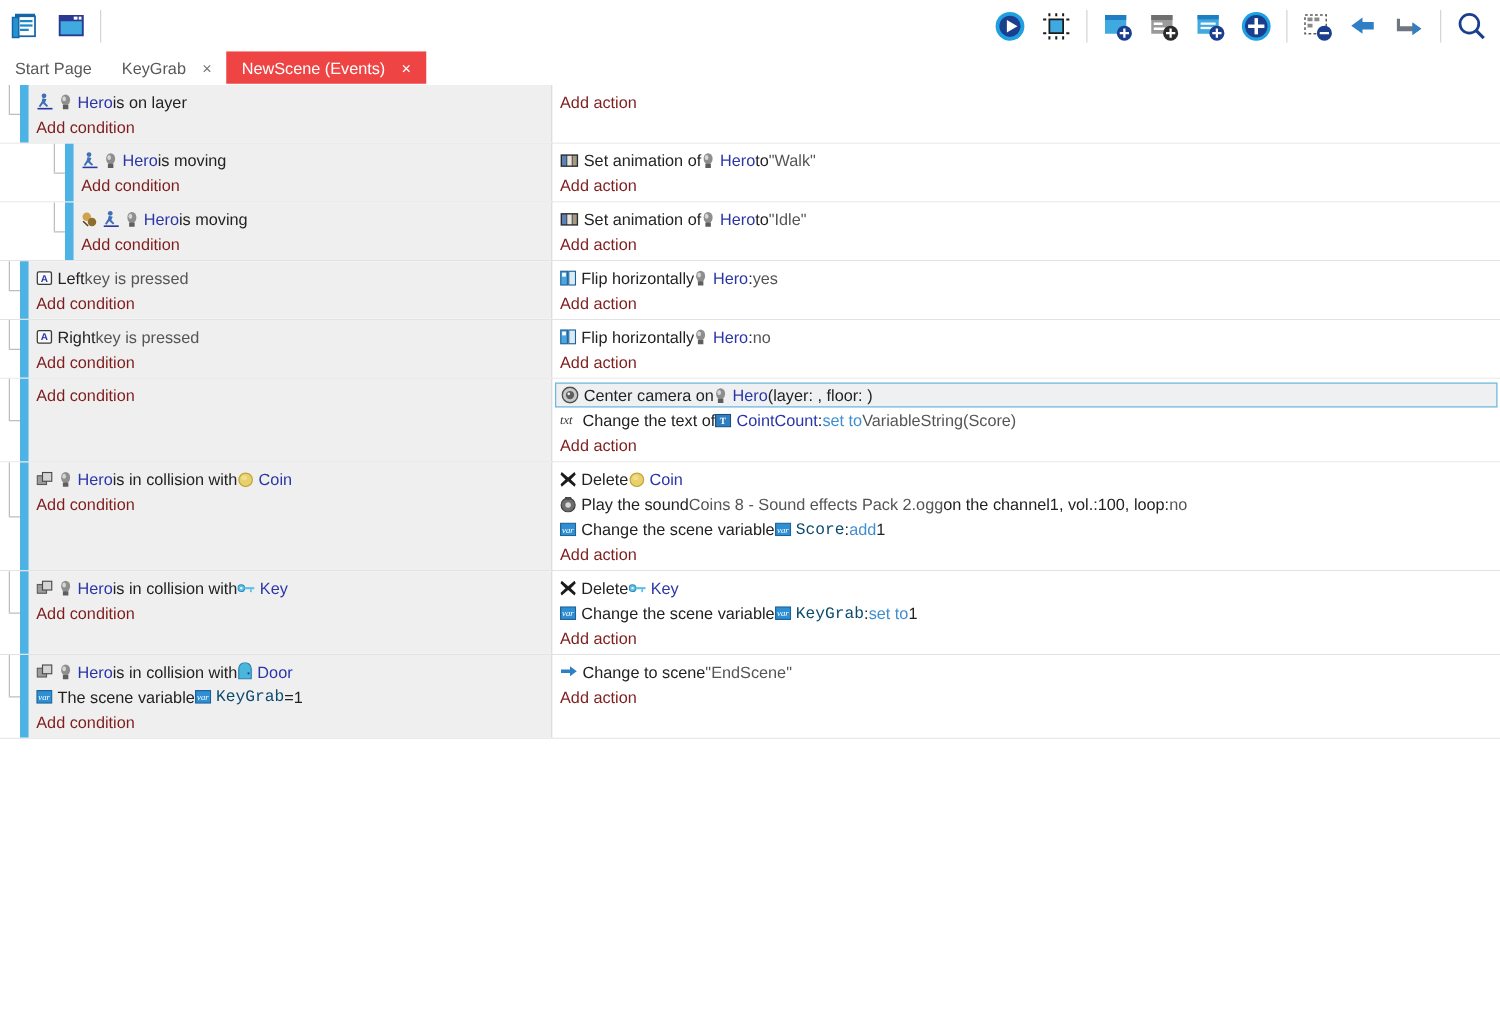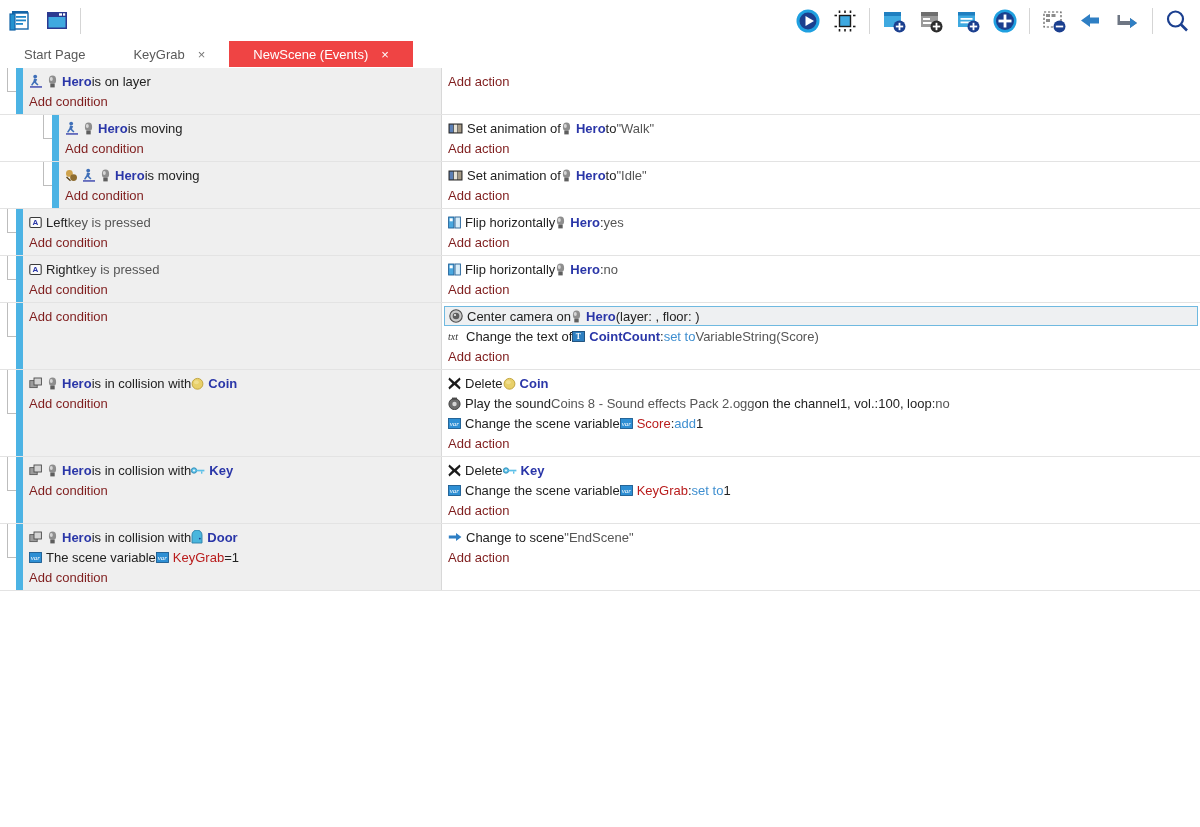--- a/index.html
+++ b/index.html
@@ -33,21 +33,21 @@
   .tabbar {
     height: 27px;
     background: #ffffff;
     display: flex;
     align-items: stretch;
     font-size: 13px;
     border-bottom: 1px solid #ffffff;
   }
   .tab {
     display: flex; align-items: center;
-    padding: 0 24px;
+    padding: 0 12px;
     color: #595959;
     cursor: pointer;
     white-space: nowrap;
   }
   .tab.active {
     background: #ef4444;
     color: #ffffff;
   }
   .tab .tab-close {
     margin-left: 13px;
@@ -111,22 +111,22 @@
     color: #222222;
     white-space: nowrap;
   }
   .line.selected {
     background: #eef0f2;
     border: 1px solid #6fb9e0;
     margin: 0 2px;
     padding: 0px 4px;
   }
   .placeholder { color: #7f1d1d; }
-  .obj { color: #2a36a8; font-weight: bold; text-align: right; }
-  .varname { color: #b91c1c; }
+  .obj { color: #2a36a8; font-weight: normal; text-align: right; }
+  .varname { color: #0c4a6e; font-family: Liberation Mono, monospace; }
   .opword { color: #3f8fd0; }
   .dim { color: #555555; }
 
   
   .ic {
     display: inline-block;
     flex: 0 0 auto;
     margin-right: 4px;
     vertical-align: middle;
   }

